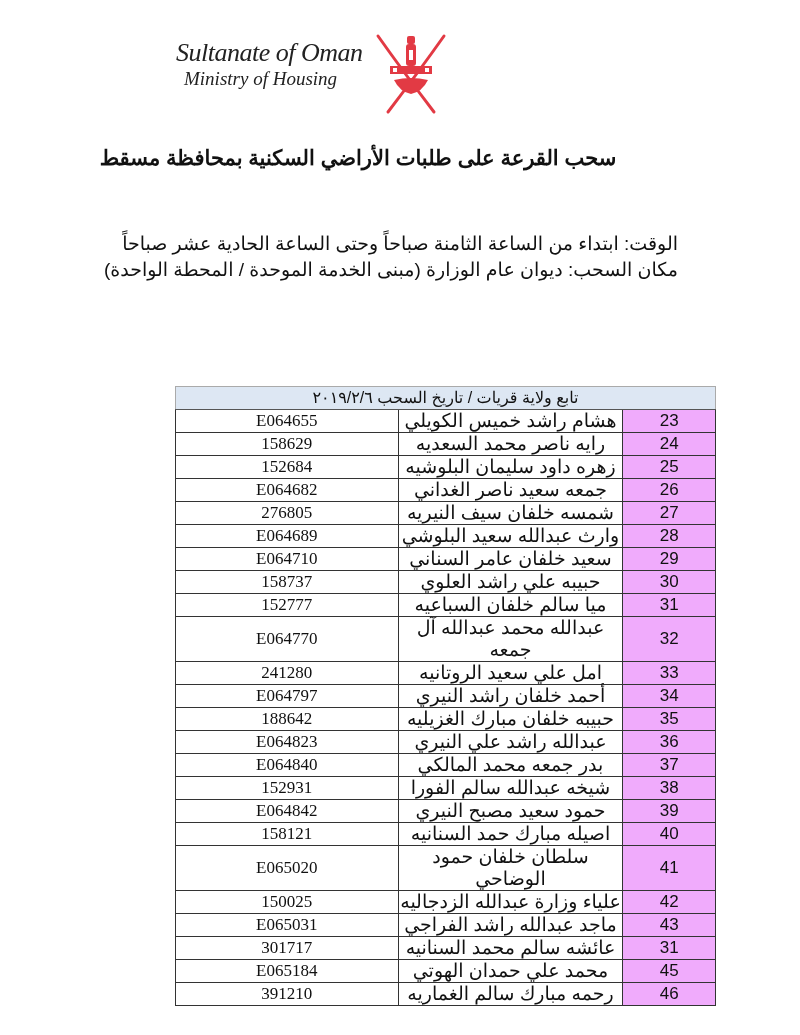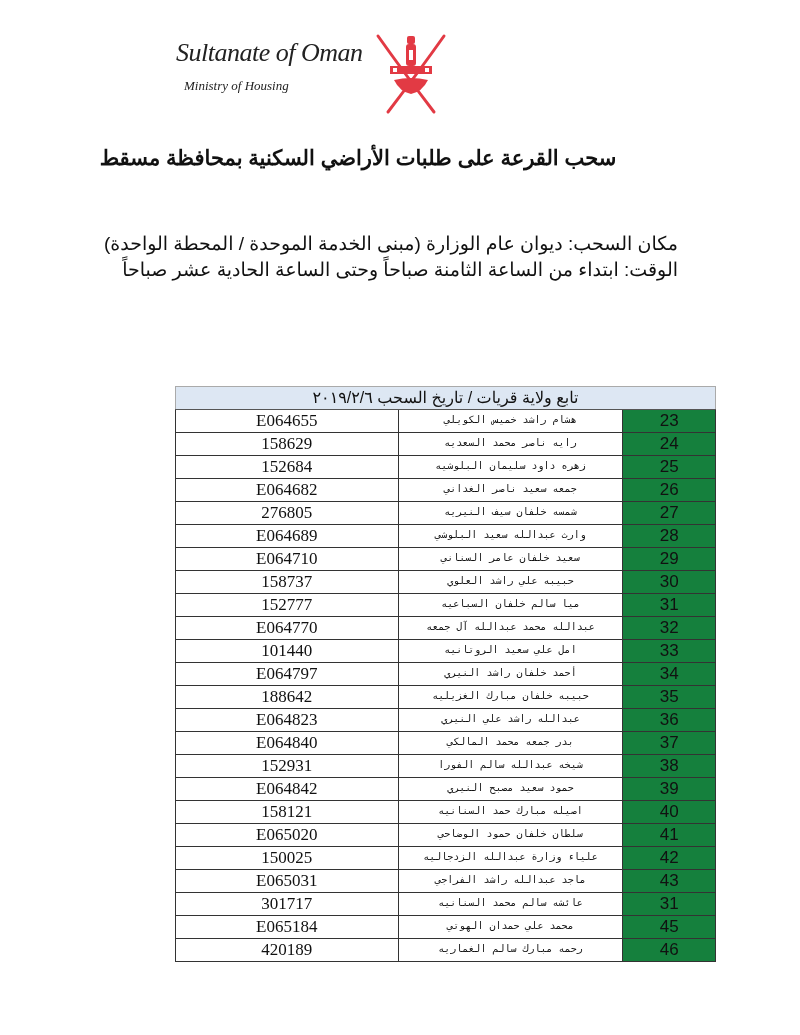--- a/index.html
+++ b/index.html
@@ -1,31 +1,31 @@
 <!DOCTYPE html>
 <html><head>
 <meta charset="utf-8">
 <style>
   html, body { margin: 0; padding: 0; background: #ffffff; }
   body { width: 800px; height: 1035px; position: relative; overflow: hidden; font-family: "Liberation Sans", sans-serif; color: #111; }
   .header { position: absolute; top: 30px; left: 6px; width: 800px; height: 90px; }
   .en-block { position: absolute; left: 170px; top: 8px; font-family: "Liberation Serif", serif; font-style: italic; color: #222; }
   .en-line1 { font-size: 26px; letter-spacing: -0.5px; }
-  .en-line2 { font-size: 13px; margin-top: 10px; margin-left: 8px; }
+  .en-line2 { font-size: 19px; margin-top: 0; margin-left: 8px; }
   .emblem { position: absolute; left: 366px; top: 0; width: 78px; height: 86px; }
   .ar-block { position: absolute; right: 222px; top: 6px; direction: rtl; text-align: right; font-family: "DejaVu Serif", serif; color: #222; }
   .ar-line1 { font-size: 28px; line-height: 34px; }
   .ar-line2 { font-size: 28px; line-height: 34px; }
   .title { position: absolute; top: 146px; left: 0; width: 716px; text-align: center; direction: rtl; font-weight: bold; font-size: 21px; }
   .info { position: absolute; top: 231px; right: 122px; direction: rtl; text-align: right; font-size: 19px; line-height: 26px; }
   table.results { position: absolute; top: 386px; left: 175px; width: 541px; border-collapse: collapse; direction: rtl; font-size: 17px; }
   table.results td, table.results th { border: 1px solid #333; padding: 0; height: 22px; line-height: 22px; text-align: center; }
   table.results th { background: #dde7f3; font-weight: normal; font-size: 16px; border-color: #555; border-top-color: #aaa; border-right-color:#aaa; border-left-color:#aaa; }
-  td.num { width: 81px; background: #15803d; }
-  td.name { width: 198px; font-size: 10px; font-family: Liberation Mono, monospace; }
+  td.num { width: 81px; background: #f0abfc; }
+  td.name { width: 198px; font-size: 19px; }
   td.code { width: 196px; font-family: Liberation Serif, serif; }
 </style>
 </head>
 <body>
 
 <div class="header">
   <div class="en-block">
     <div class="en-line1">Sultanate of Oman</div>
     <div class="en-line2">Ministry of Housing</div>
   </div>
@@ -46,22 +46,22 @@
         <rect x="53" y="38" width="4" height="4"></rect>
         <rect x="37" y="20" width="4" height="10"></rect>
       </g>
     </svg>
   </div>
 </div>
 
 <div class="title">سحب القرعة على طلبات الأراضي السكنية بمحافظة مسقط</div>
 
 <div class="info">
+  <div>الوقت: ابتداء من الساعة الثامنة صباحاً وحتى الساعة الحادية عشر صباحاً</div>
   <div>مكان السحب: ديوان عام الوزارة (مبنى الخدمة الموحدة / المحطة الواحدة)</div>
-  <div>الوقت: ابتداء من الساعة الثامنة صباحاً وحتى الساعة الحادية عشر صباحاً</div>
 </div>
 
 <table class="results">
   <thead>
     <tr>
       <th colspan="3">تابع ولاية قريات / تاريخ السحب ٢٠١٩/٢/٦</th>
     </tr>
   </thead>
   <tbody id="rows">
       <tr>
@@ -110,21 +110,21 @@
         <td class="code">152777</td>
       </tr>
       <tr>
         <td class="num">32</td>
         <td class="name">عبدالله محمد عبدالله آل جمعه</td>
         <td class="code">E064770</td>
       </tr>
       <tr>
         <td class="num">33</td>
         <td class="name">امل علي سعيد الروتانيه</td>
-        <td class="code">101440</td>
+        <td class="code">241280</td>
       </tr>
       <tr>
         <td class="num">34</td>
         <td class="name">أحمد خلفان راشد النيري</td>
         <td class="code">E064797</td>
       </tr>
       <tr>
         <td class="num">35</td>
         <td class="name">حبيبه خلفان مبارك الغزيليه</td>
         <td class="code">188642</td>
@@ -175,16 +175,16 @@
         <td class="code">301717</td>
       </tr>
       <tr>
         <td class="num">45</td>
         <td class="name">محمد علي حمدان الهوتي</td>
         <td class="code">E065184</td>
       </tr>
       <tr>
         <td class="num">46</td>
         <td class="name">رحمه مبارك سالم الغماريه</td>
-        <td class="code">420189</td>
+        <td class="code">391210</td>
       </tr>
     </tbody>
 </table>
 
 </body></html>

